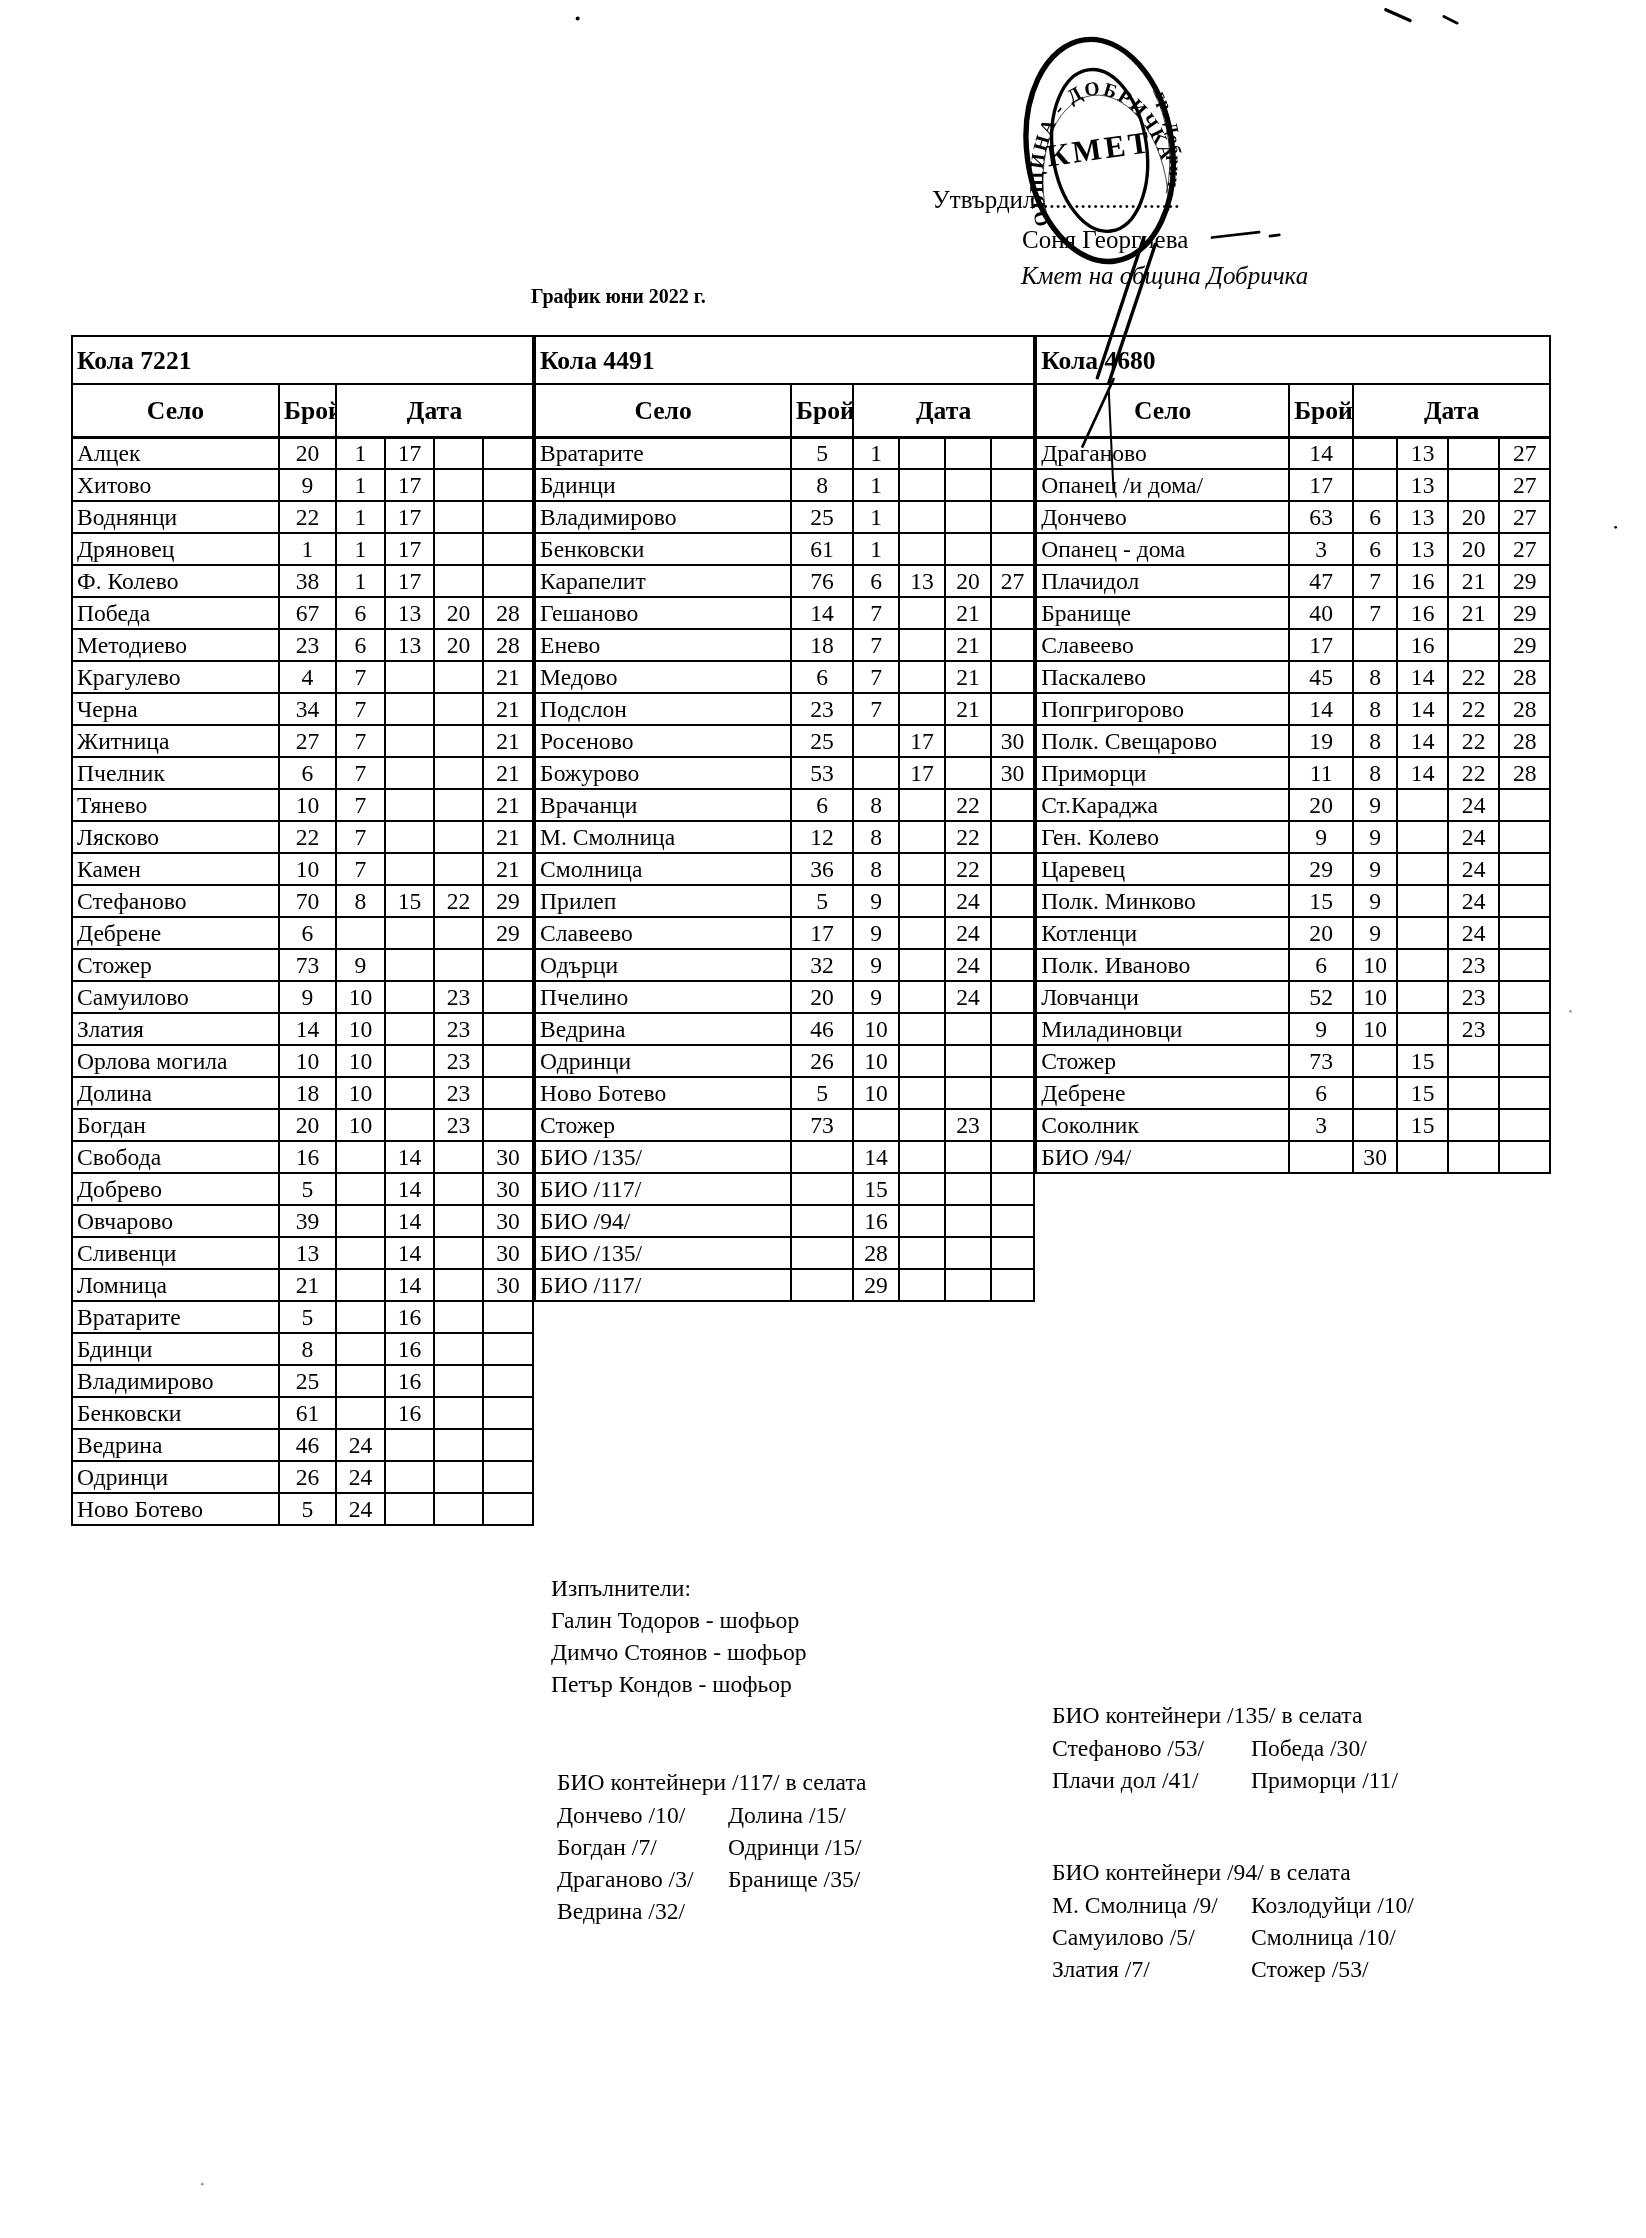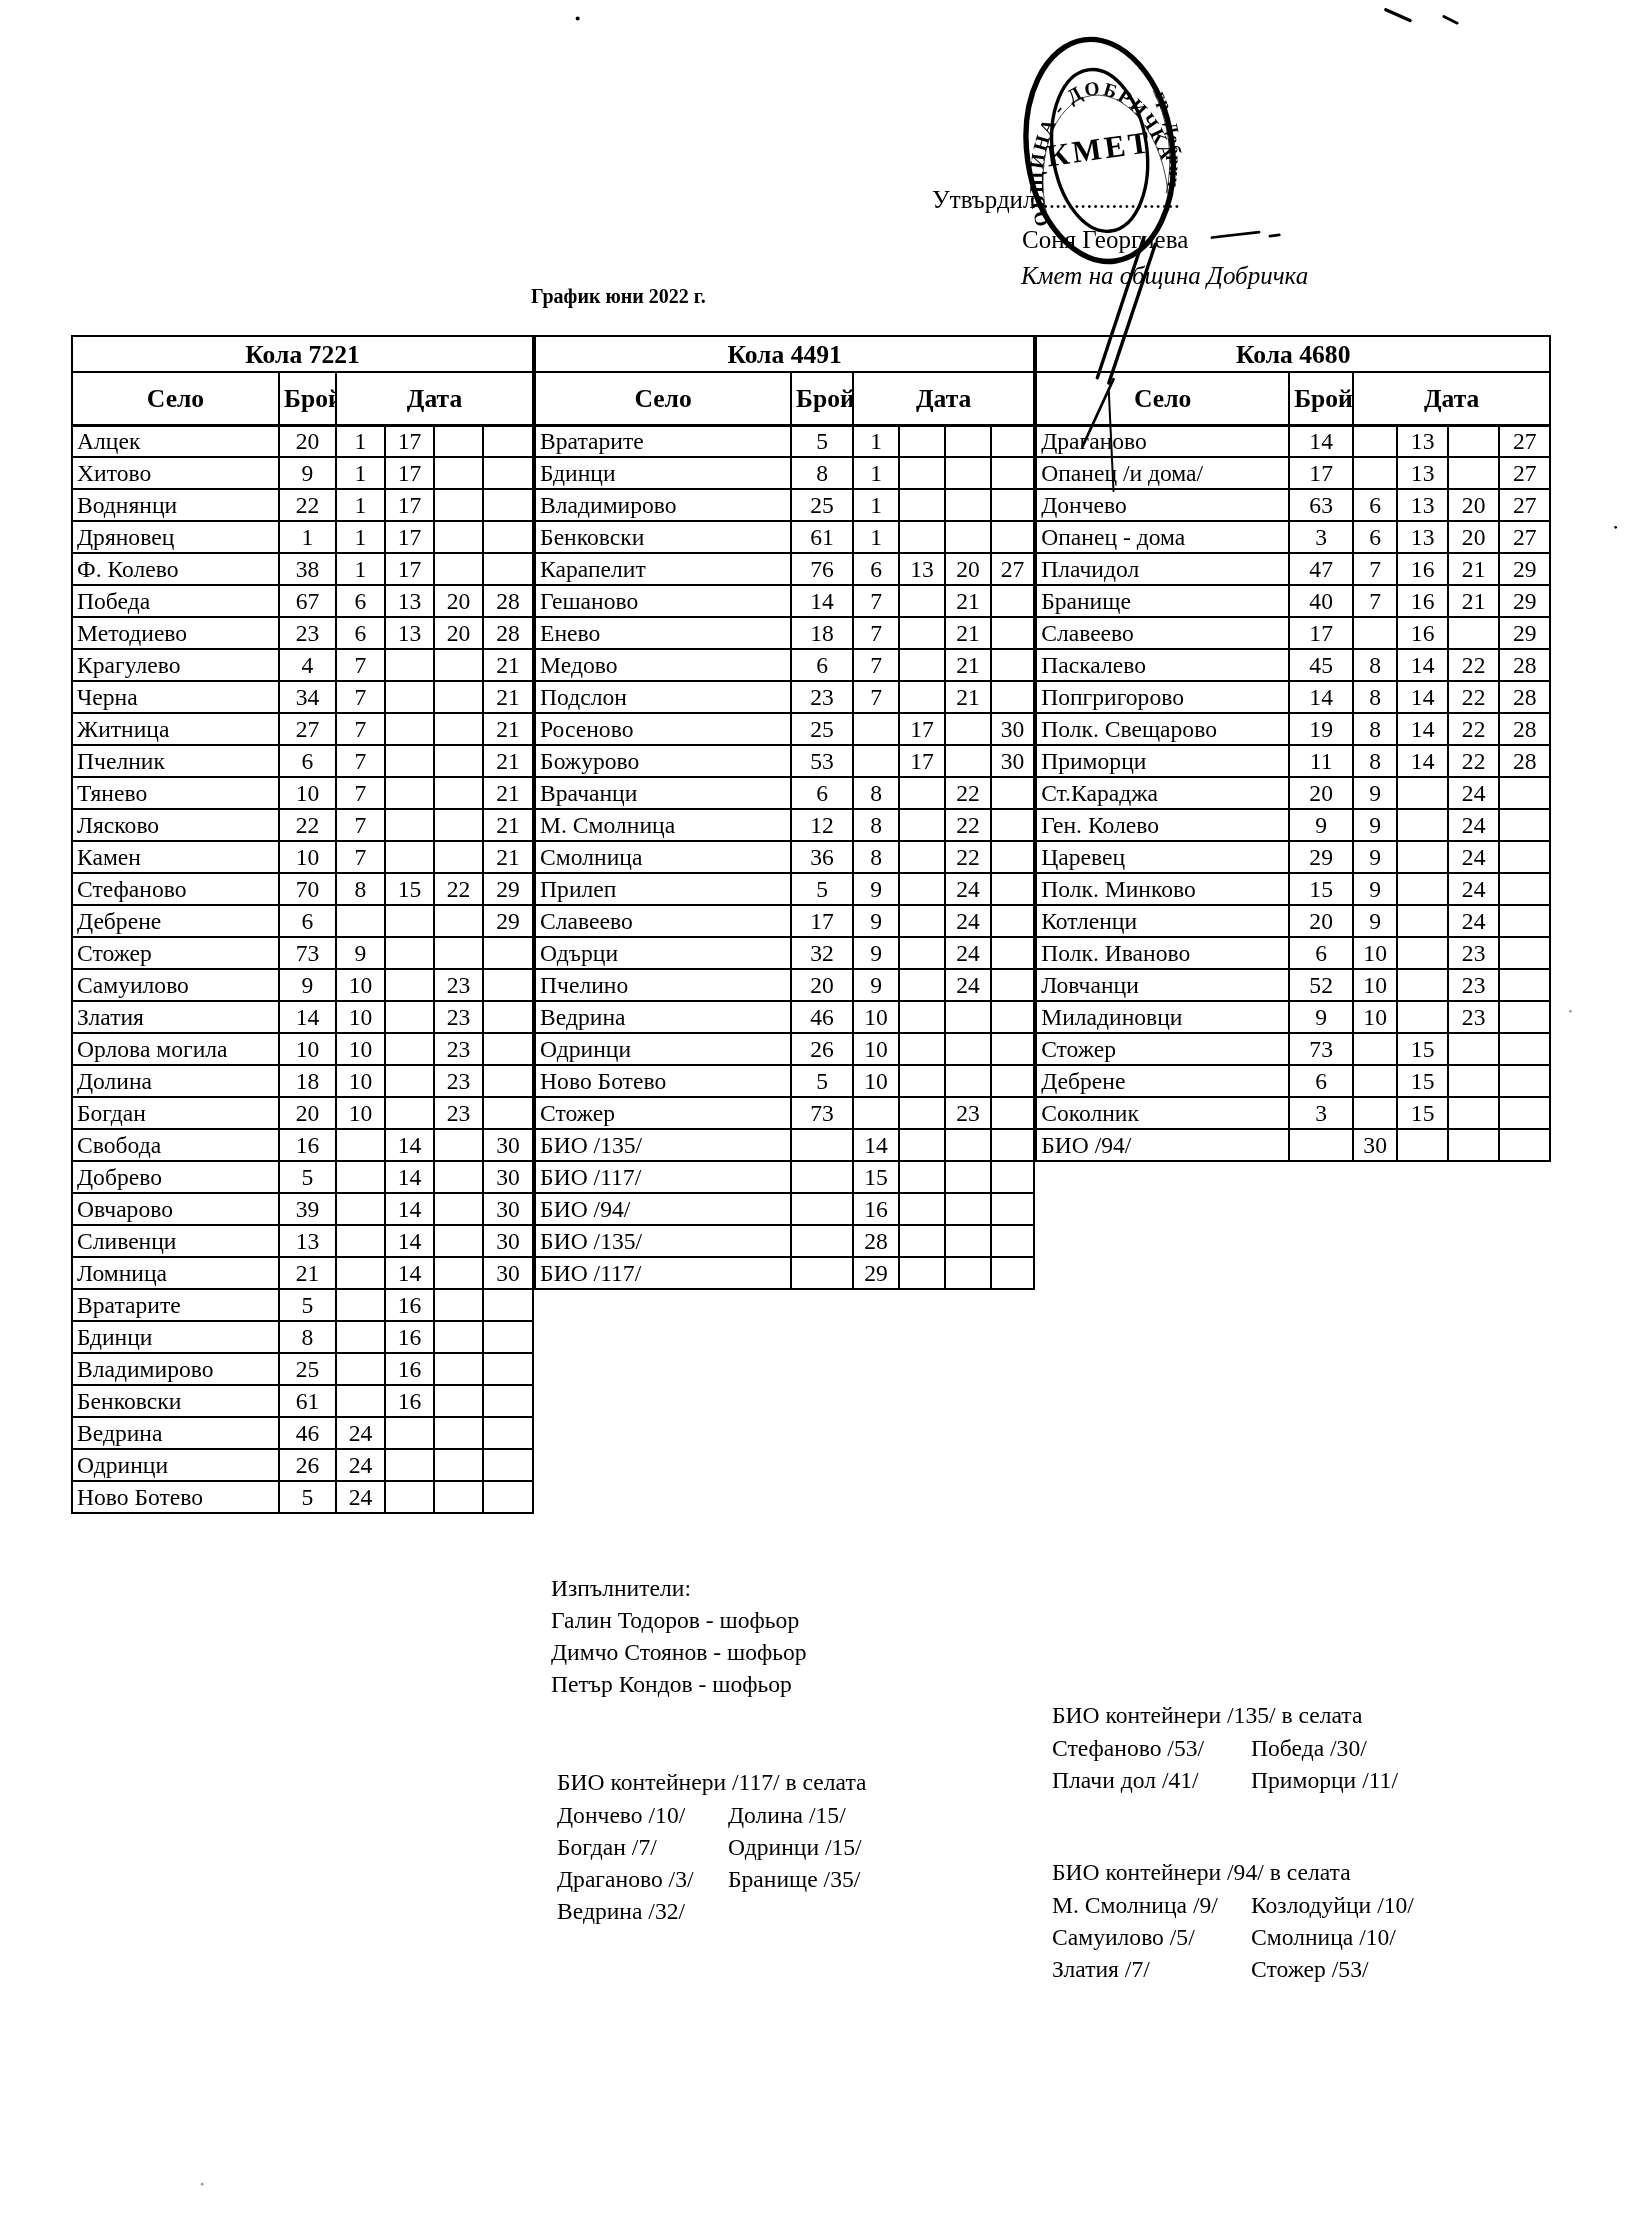--- a/index.html
+++ b/index.html
@@ -27,21 +27,21 @@
   }
   table.sched th,table.sched td{
     border:2px solid #000;
     box-sizing:border-box;
     font-size:23.6px;line-height:27px;
     padding:0 4px;
     overflow:hidden;white-space:nowrap;
     font-weight:normal;
   }
   table.sched .t-title{
-    height:36px;text-align:center;font-weight:bold;font-size:25.6px;
+    height:48px;text-align:left;font-weight:bold;font-size:25.6px;
     border-bottom:2.7px solid #000;
   }
   table.sched .h-row th{
     height:53px;text-align:center;font-weight:bold;font-size:25.6px;
     border-bottom:3.4px solid #000;
   }
   table.sched td{height:32px;}
   td.c-selo{text-align:left;padding-left:6px;}
   td.c-num{text-align:center;padding:0 1.3px;}
 

